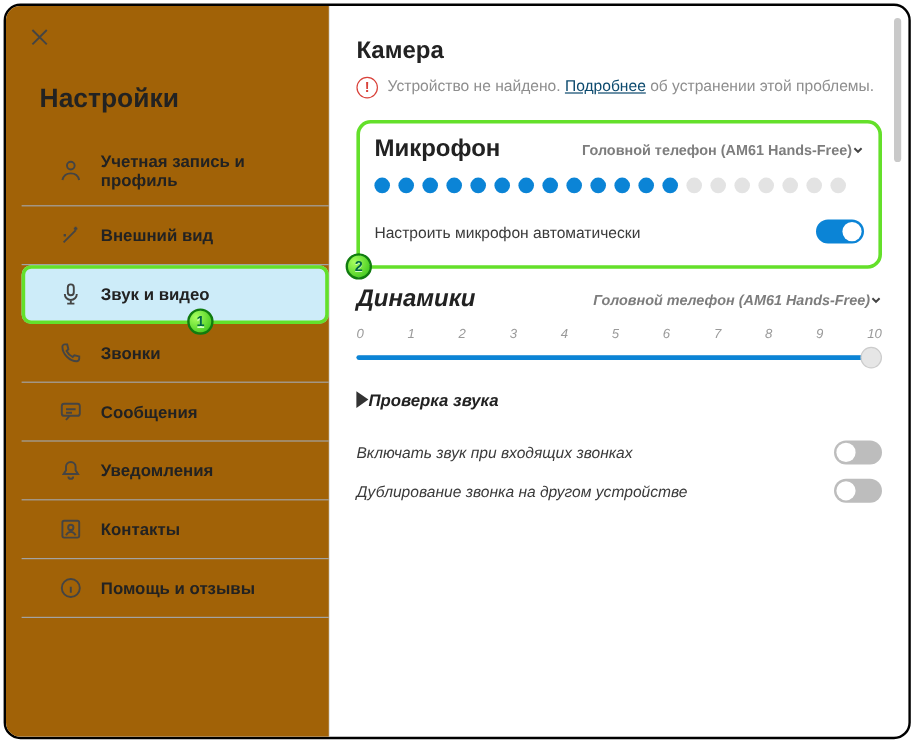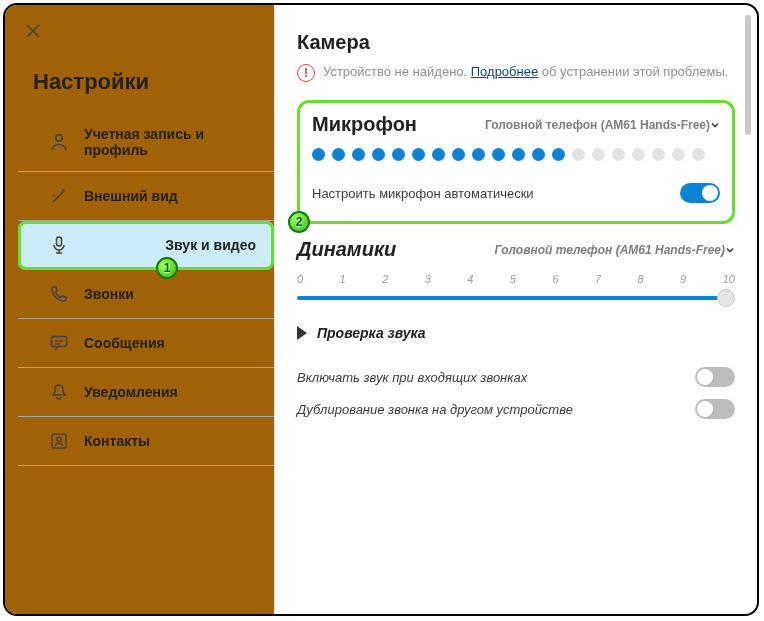--- a/index.html
+++ b/index.html
@@ -4,21 +4,21 @@
 <style>
 * { margin: 0; padding: 0; box-sizing: border-box; font-family: "Segoe UI", Arial, sans-serif; }
 body { width: 764px; height: 621px; background: #fff; overflow: hidden; position: relative; }
 .frame { width: 756px; height: 613px; border: 2px solid #000; border-radius: 14px; margin: 3px; display: flex; background: #fff; overflow: hidden; }
 .sidebar { width: 270px; background: #a16207; border-right: 1px solid #e5e5e5; padding-top: 18px; }
 .close { width: 28px; height: 28px; margin-left: 20px; font-size: 18px; color: #555; cursor: pointer; }
 .title { font-size: 22px; font-weight: 700; color: #222; margin: 18px 0 18px 28px; }
 .nav-item { display: flex; align-items: center; padding: 13px 18px 13px 30px; font-size: 14px; font-weight: 600; color: #222; border-bottom: 1px solid #a3a3a3; cursor: pointer; position: relative; margin-left: 13px; }
 .nav-item .ic { width: 22px; height: 22px; margin-right: 14px; flex-shrink: 0; display: flex; align-items: center; justify-content: center; }
 .nav-item.active { background: #cdecf9; }
-.nav-item.highlight { outline: 3px solid #64e02a; outline-offset: -3px; border-radius: 8px; justify-content: space-between; }
+.nav-item.highlight { outline: 3px solid #64e02a; outline-offset: -3px; border-radius: 8px; }
 .badge { position: absolute; width: 22px; height: 22px; border-radius: 50%; background: radial-gradient(circle at 30% 30%, #a8ff5e, #2fbf12); border: 2px solid #107c0f; color: #064; font-weight: 800; font-size: 12px; display: flex; align-items: center; justify-content: center; text-shadow: 0 1px 0 #cfffc0; }
 .badge1 { bottom: -10px; right: 96px; }
 .main { flex: 1; padding: 26px 22px 10px 22px; overflow-y: auto; position: relative; }
 .scrollbar { position: absolute; right: 6px; top: 10px; width: 6px; height: 120px; background: #c9c9c9; border-radius: 3px; }
 .section-label { font-size: 12px; color: #8e8e8e; margin-bottom: 6px; }
 .h2 { font-size: 20px; font-weight: 700; color: #222; margin-bottom: 8px; }
 .device-err { display: flex; align-items: flex-start; gap: 8px; font-size: 13px; color: #8e8e8e; line-height: 1.5; margin-bottom: 18px; }
 .err-icon { width: 18px; height: 18px; border: 1.5px solid #d9423a; border-radius: 50%; color: #d9423a; font-size: 12px; font-weight: 700; display: flex; align-items: center; justify-content: center; flex-shrink: 0; margin-top: 2px; }
 .link { color: #0c4a6e; cursor: pointer; text-decoration: underline; }
 .mic-box { border: 3px solid #64e02a; border-radius: 12px; padding: 10px 12px 12px 12px; position: relative; margin-bottom: 14px; }
@@ -36,21 +36,21 @@
 .toggle.on .knob { right: 2px; }
 .toggle.off { background: #bdbdbd; }
 .toggle.off .knob { left: 2px; }
 .speakers { margin-top: 8px; font-style: italic; }
 .slider-wrap { margin: 8px 0 18px 0; }
 .ticks { display: flex; justify-content: space-between; font-size: 11px; color: #9a9a9a; margin-bottom: 4px; }
 .slider { position: relative; height: 18px; }
 .track { position: absolute; top: 7px; left: 0; right: 0; height: 4px; background: #e3e3e3; border-radius: 2px; }
 .fill { position: absolute; top: 7px; left: 0; height: 4px; background: #0b84d6; border-radius: 2px; width: 97%; }
 .thumb { position: absolute; right: 0; top: 0; width: 18px; height: 18px; background: #e6e6e6; border: 1px solid #ccc; border-radius: 50%; }
-.test-row { display: flex; align-items: center; gap: 10px; font-size: 14px; font-weight: 700; color: #222; margin: 14px 0 20px 0; cursor: pointer; }
+.test-row { display: flex; align-items: center; font-size: 14px; font-weight: 700; color: #222; margin: 14px 0 20px 0; cursor: pointer; }
 .play-ic { width: 0; height: 0; border-left: 10px solid #333; border-top: 7px solid transparent; border-bottom: 7px solid transparent; }
 svg { stroke: #444; stroke-width: 1.6; fill: none; }
 </style>
 </head>
 <body>
 
 <div class="frame">
   <div class="sidebar">
     <div class="close">
       <svg width="16" height="16" viewBox="0 0 16 16">
@@ -115,20 +115,29 @@
     </div>
     <div class="nav-item">
       <span class="ic">
           <svg width="20" height="20" viewBox="0 0 20 20">
             <rect x="3" y="3" width="14" height="14" rx="1.5"></rect>
             <circle cx="10" cy="8.5" r="2.2"></circle>
             <path d="M6 15c1-2 2.5-2.8 4-2.8s3 .8 4 2.8"></path>
           </svg>
         </span>
       <span>Контакты</span>
+    </div>
+    <div class="nav-item">
+      <span class="ic">
+          <svg width="20" height="20" viewBox="0 0 20 20">
+            <circle cx="10" cy="10" r="7.5"></circle>
+            <path d="M10 6.2v.1M10 9v5"></path>
+          </svg>
+        </span>
+      <span>Помощь и отзывы</span>
     </div>
   </div>
 
   <div class="main">
     <div class="scrollbar"></div>
 
     <div class="h2">Камера</div>
     <div class="device-err">
       <div class="err-icon">!</div>
       <div>

